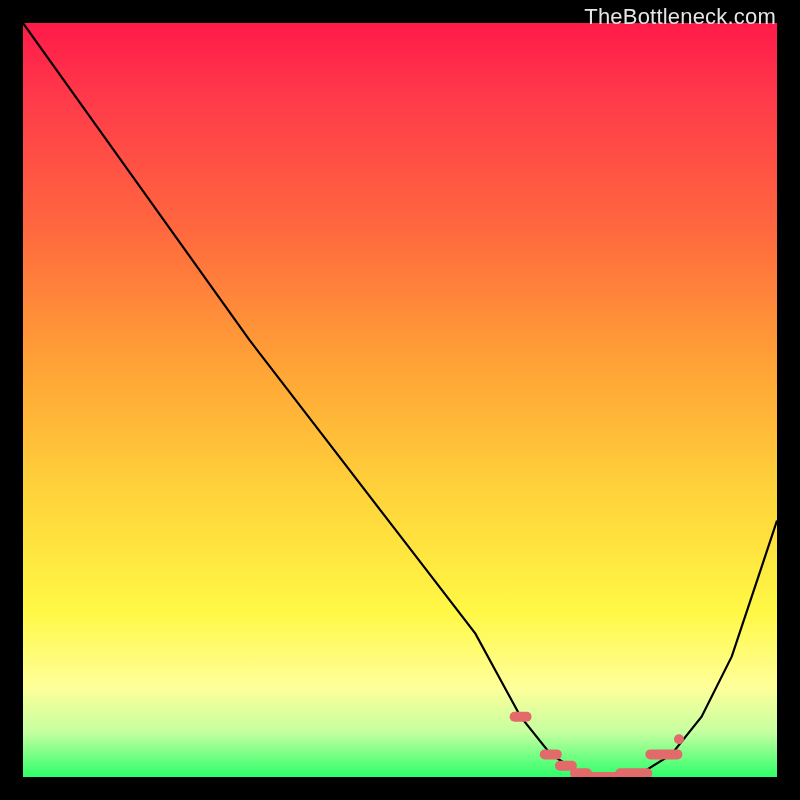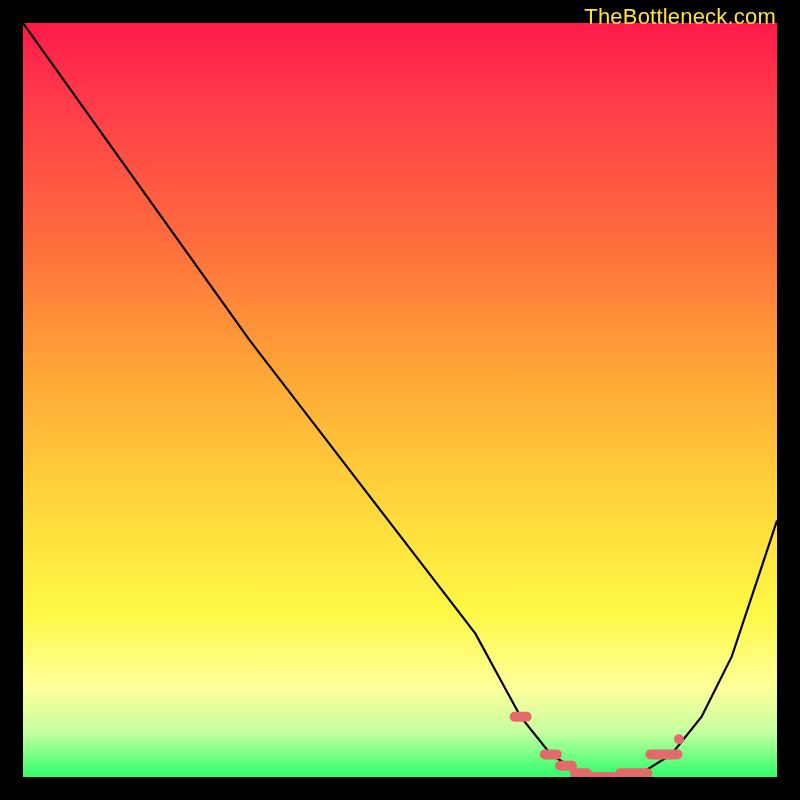--- a/index.html
+++ b/index.html
@@ -7,21 +7,21 @@
   .frame {
     position: relative;
     width: 800px;
     height: 800px;
     background: #000;
   }
   .watermark {
     position: absolute;
     top: 4px;
     right: 24px;
-    color: #fde047;
+    color: #e5e5e5;
     font-family: Arial, Helvetica, sans-serif;
     font-size: 22px;
     letter-spacing: 0.2px;
     z-index: 5;
   }
   .plot-area {
     position: absolute;
     left: 23px;
     top: 23px;
     width: 754px;

